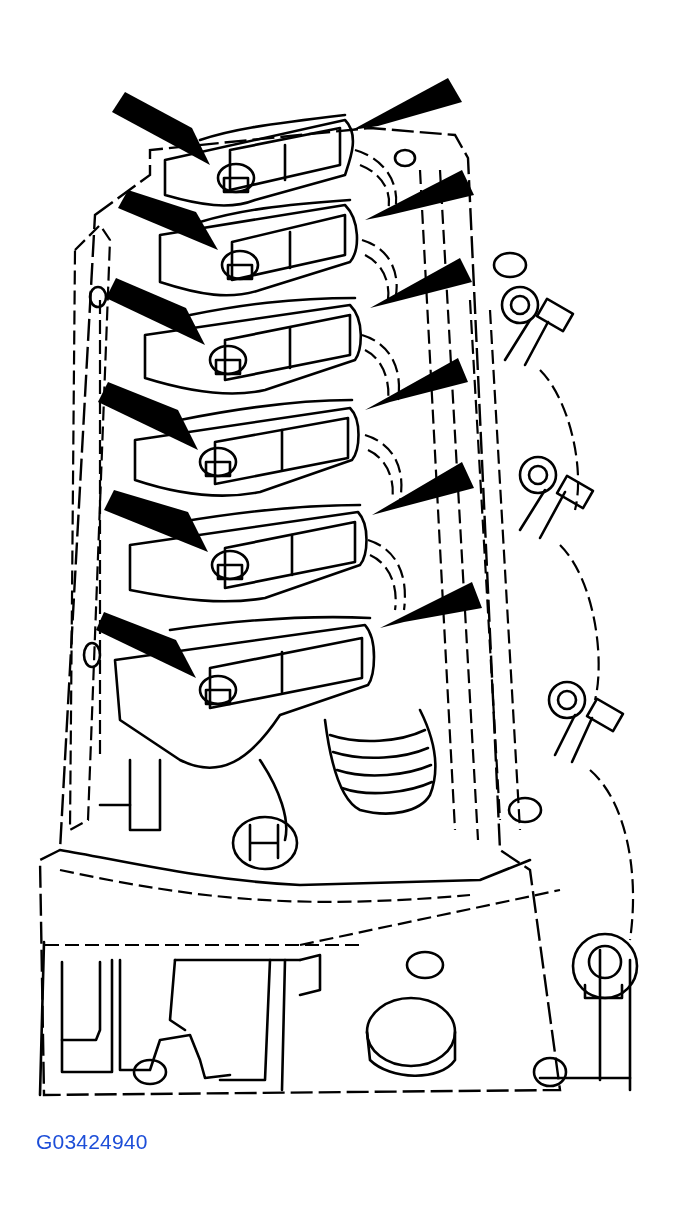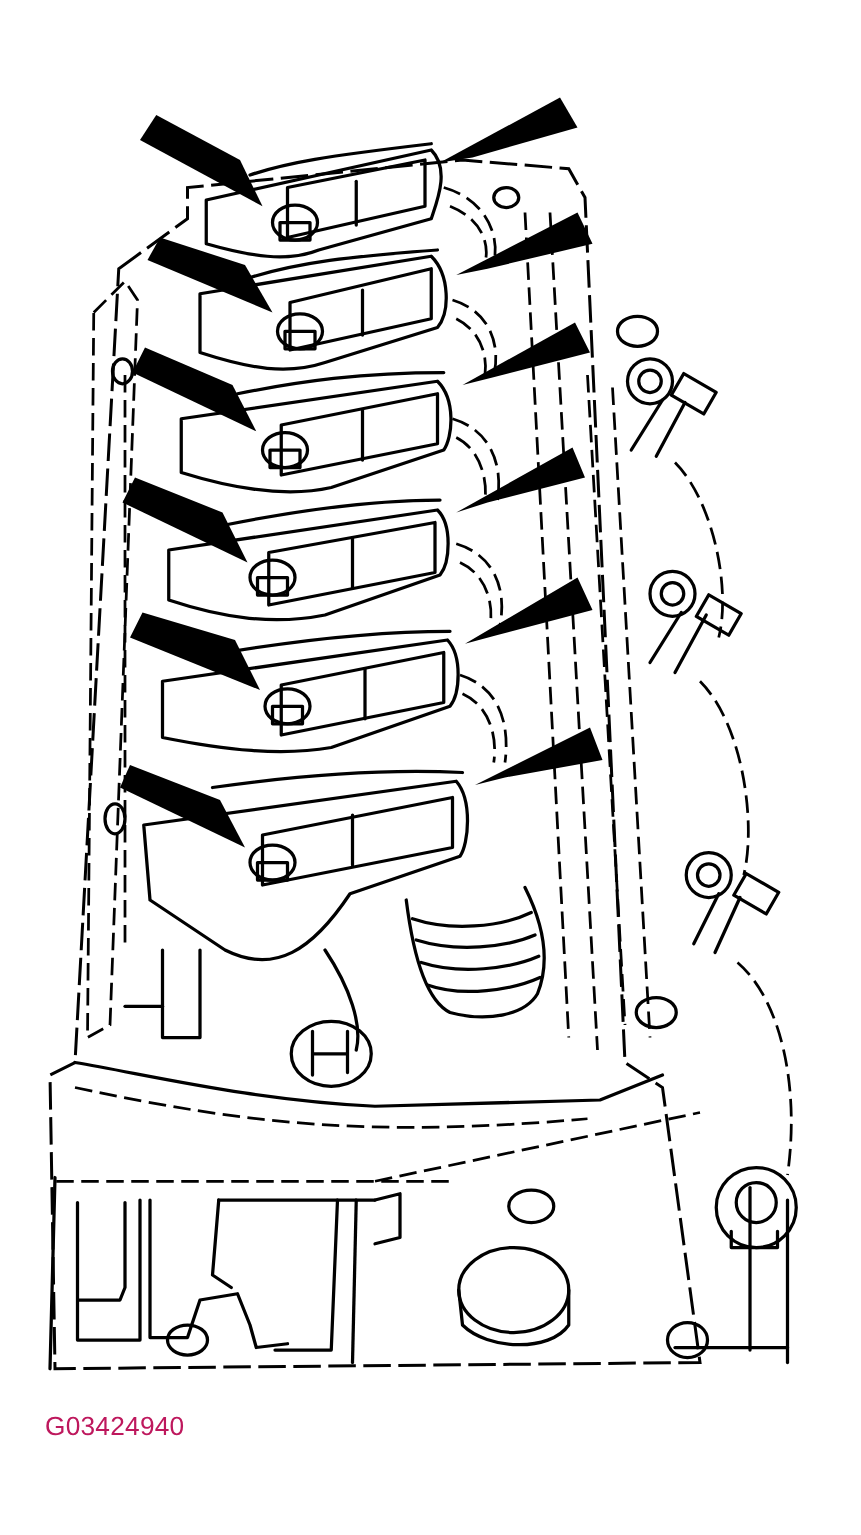--- a/index.html
+++ b/index.html
@@ -1,19 +1,19 @@
 <!DOCTYPE html>
 <html><head>
   <meta charset="utf-8">
   <style>
     html, body { margin: 0; padding: 0; background: #ffffff; }
     body { width: 689px; height: 1228px; position: relative; overflow: hidden; font-family: "Liberation Sans", sans-serif; }
     #figure { position: absolute; left: 0; top: 0; width: 689px; height: 1228px; }
     #figure svg { display: block; }
-    .caption { position: absolute; left: 36px; top: 1130px; font-family: "Liberation Sans", sans-serif; font-size: 21px; color: #be185d; letter-spacing: 0.2px; }
+    .caption { position: absolute; left: 36px; top: 1130px; font-family: "Liberation Sans", sans-serif; font-size: 21px; color: #1d4ed8; letter-spacing: 0.2px; }
     .ln { fill: none; stroke: #000; stroke-width: 2.6; stroke-linecap: round; stroke-linejoin: round; }
     .dash { fill: none; stroke: #000; stroke-width: 2.4; stroke-dasharray: 22 6; }
     .dash2 { fill: none; stroke: #000; stroke-width: 2.2; stroke-dasharray: 14 6; }
     .arrow { fill: #000; stroke: none; }
   </style>
 </head>
 <body>
 
 <div id="figure">
   <svg width="689" height="1228" viewBox="0 0 689 1228" xmlns="http://www.w3.org/2000/svg">

